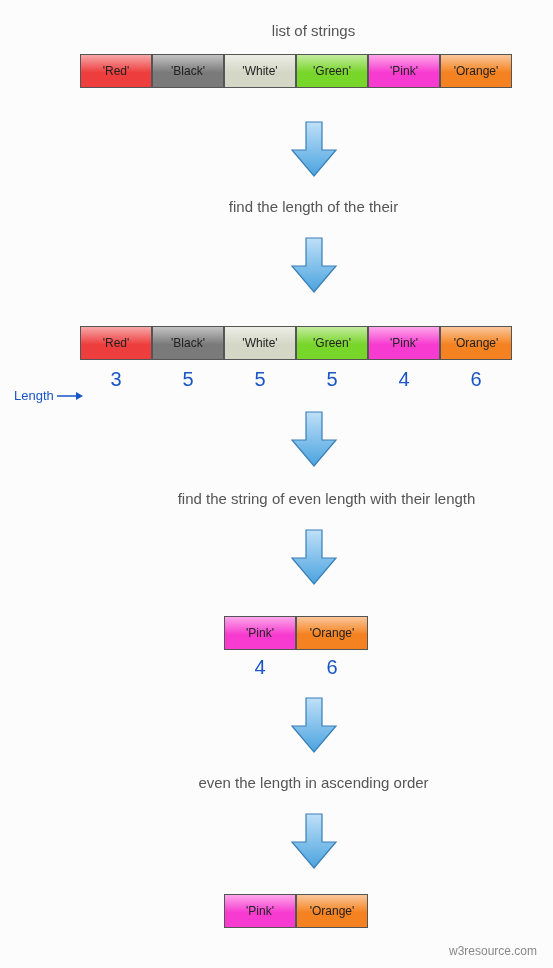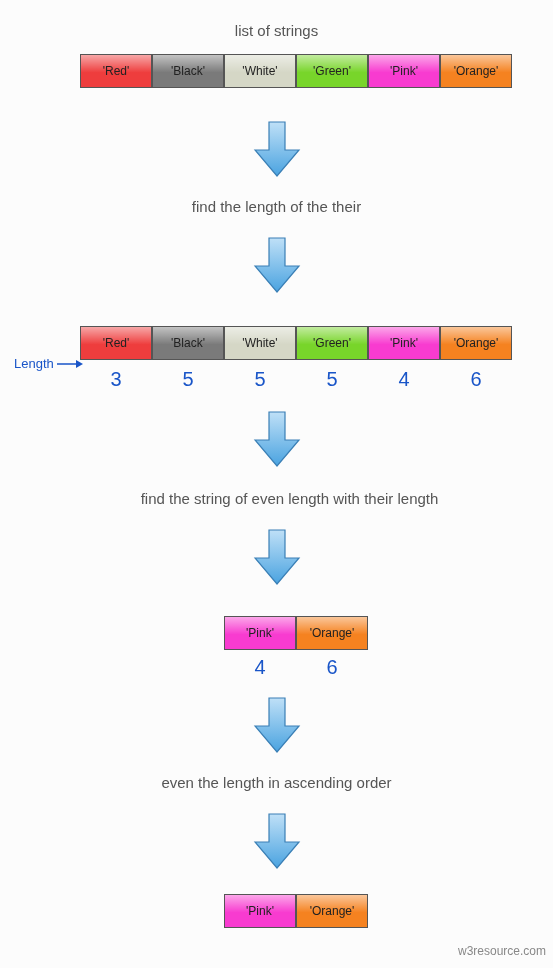--- a/index.html
+++ b/index.html
@@ -10,20 +10,21 @@
     height: 968px;
     background: #fcfcfc;
     font-family: Arial, sans-serif;
     position: relative;
     overflow: hidden;
   }
   .diagram {
     position: relative;
     width: 100%;
     height: 100%;
+    padding-left: 37px;
   }
   .caption {
     position: absolute;
     width: 100%;
     text-align: center;
     color: #555;
     font-size: 15px;
   }
   .row {
     position: absolute;
@@ -61,21 +62,21 @@
     gap: 2px;
   }
   .arrow-down {
     position: absolute;
     width: 100%;
     display: flex;
     justify-content: center;
   }
   .watermark {
     position: absolute;
-    right: 7px;
+    right: 16px;
     bottom: 10px;
     color: #888;
     font-size: 12px;
   }
 </style>
 </head>
 <body>
 
 <div class="diagram">
 
@@ -142,21 +143,21 @@
         <span>'Green'</span>
       </div>
     <div class="cell cell-grad" style="width:72px; background-color:#f83bd0;">
         <span>'Pink'</span>
       </div>
     <div class="cell cell-grad" style="width:72px; background-color:#f58220;">
         <span>'Orange'</span>
       </div>
   </div>
 
-  <div class="length-label" style="left:14px; top:356px;text-align:center;">
+  <div class="length-label" style="left:14px; top:388px;text-align:center;">
     <span>Length</span>
     <svg width="28" height="12" viewBox="0 0 28 12">
       <line x1="1" y1="6" x2="20" y2="6" stroke="#1955c8" stroke-width="1.5"></line>
       <path d="M20 2 L27 6 L20 10 Z" fill="#1955c8"></path>
     </svg>
   </div>
 
   <div class="lengths" style="left:80px; top:368px;">
     <div class="length-val" style="width:72px;">3</div>
     <div class="length-val" style="width:72px;">5</div>

